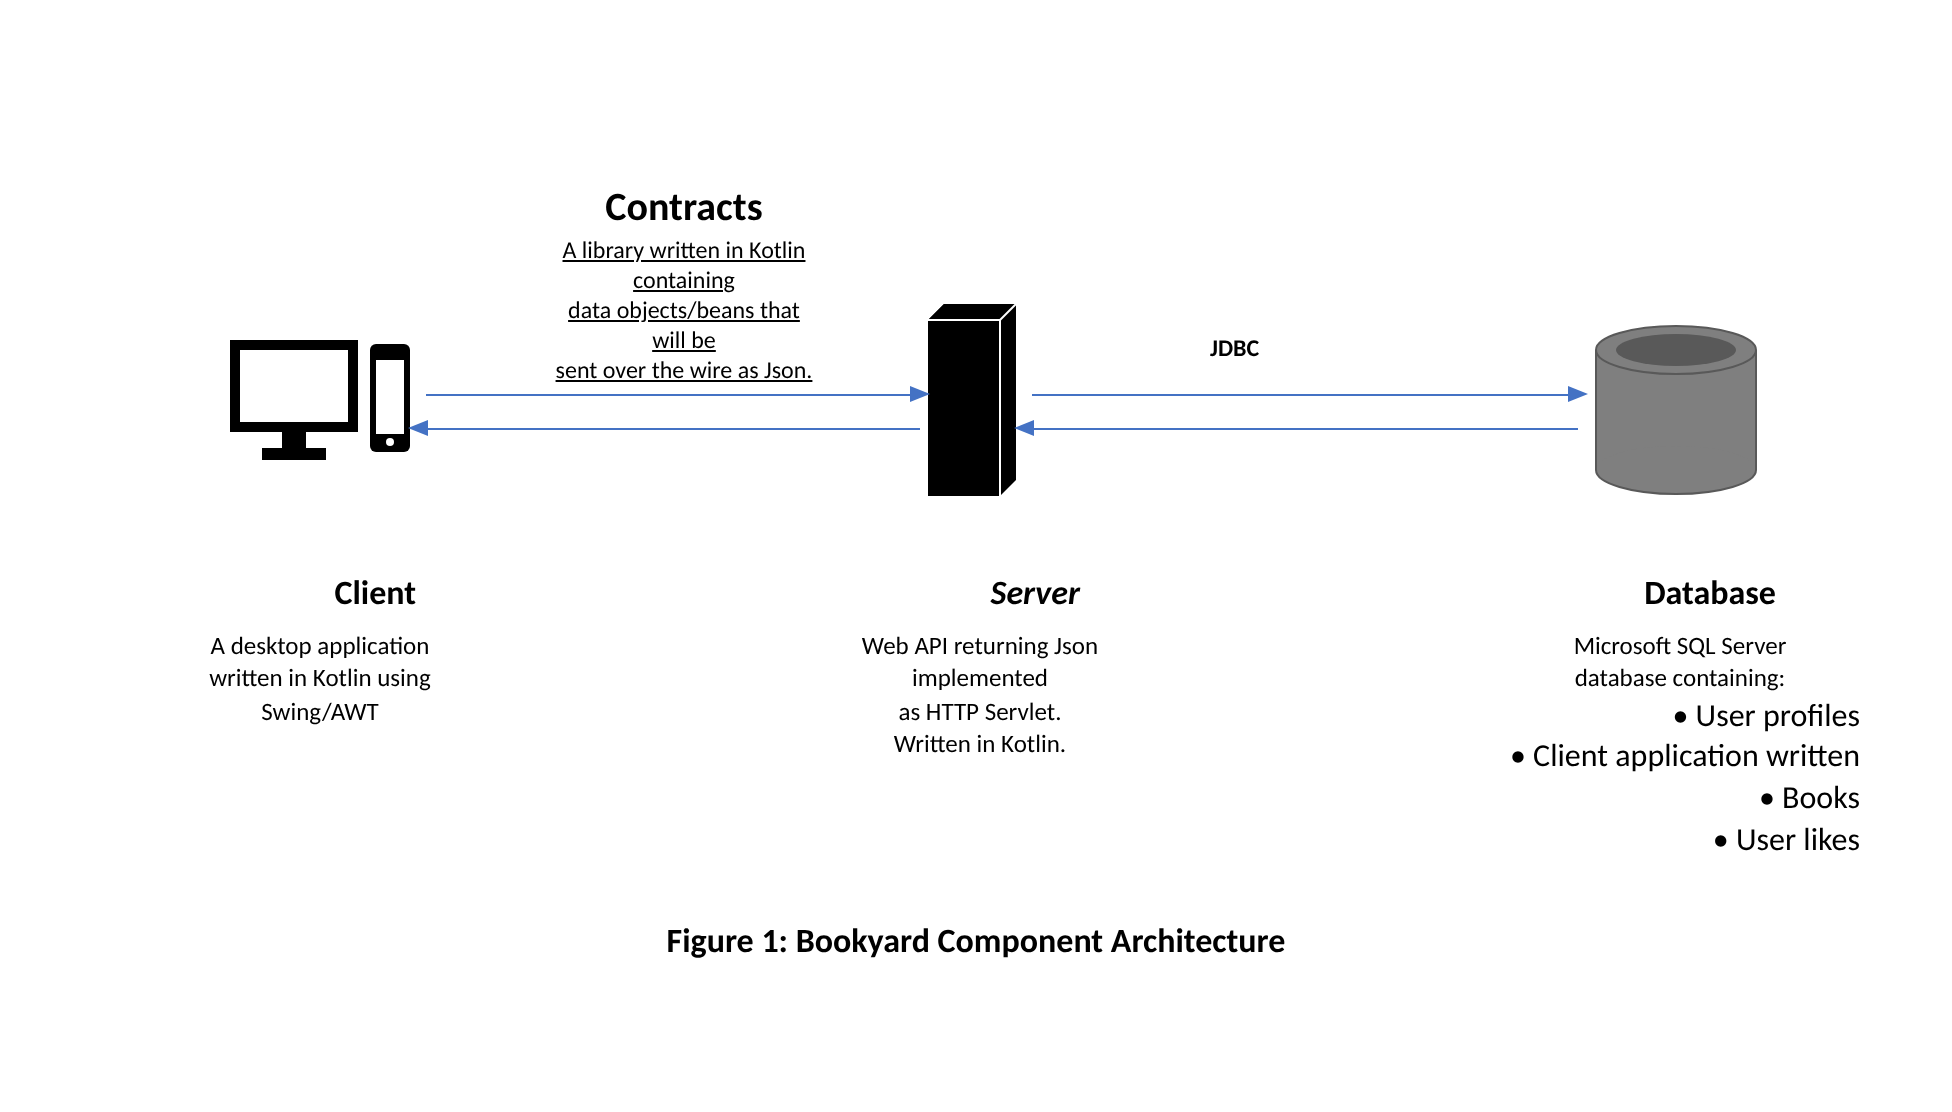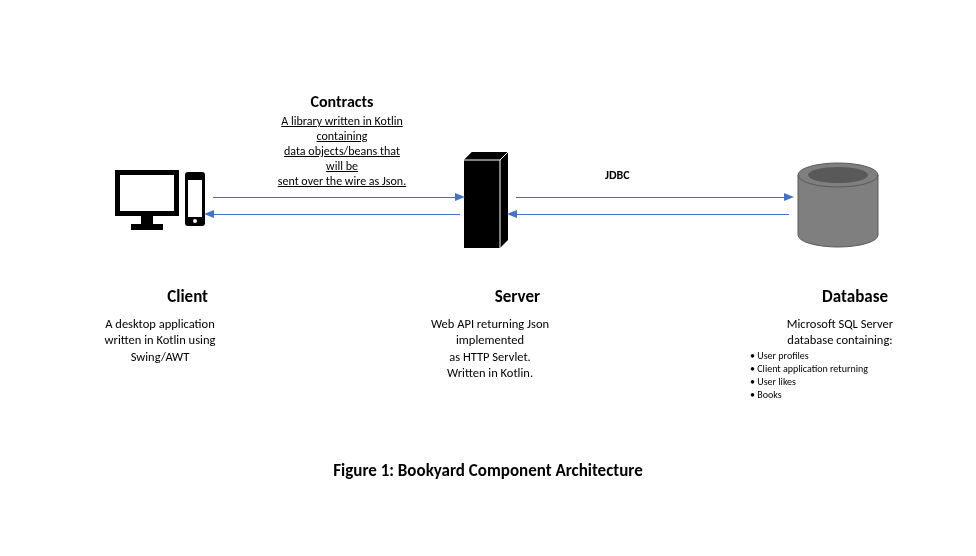--- a/index.html
+++ b/index.html
@@ -12,21 +12,21 @@
     }
     .contracts-section {
       position: absolute;
       left: 242px;
       top: 92px;
       width: 200px;
       text-align: center;
     }
     .contracts-title {
       font-weight: bold;
-      font-size: 16px;
+      font-size: 20px;
       margin-bottom: 3px;
     }
     .contracts-desc {
       font-size: 12px;
       line-height: 1.25;
       text-decoration: underline;
     }
     .jdbc-label {
       position: absolute;
       left: 605px;
@@ -75,22 +75,22 @@
       text-align: right;
     }
     .col-desc {
       position: absolute;
       font-size: 12.5px;
       text-align: center;
       line-height: 1.3;
     }
     .db-list {
       list-style: none;
-      font-size: 10px;
-      text-align: left;
+      font-size: 16px;
+      text-align: right;
     }
     .db-list li::before {
       content: "• ";
     }
     .figure-caption {
       position: absolute;
       left: 0;
       right: 0;
       top: 460px;
       text-align: center;
@@ -153,40 +153,40 @@
 <div class="arrow-head-right" style="left:455px; top:193px;"></div>
 <div class="arrow-line" style="left:213px; top:214px; width:247px;"></div>
 <div class="arrow-head-left" style="left:204px; top:210px;"></div>
 
 <div class="arrow-line" style="left:516px; top:197px; width:273px;"></div>
 <div class="arrow-head-right" style="left:784px; top:193px;"></div>
 <div class="arrow-line" style="left:516px; top:214px; width:273px;"></div>
 <div class="arrow-head-left" style="left:507px; top:210px;"></div>
 
 <div class="col-label" style="left:108px; top:286px; width:100px;">Client</div>
-<div class="col-label" style="left:440px; top:286px; width:100px;">Server</div>
+<div class="col-label" style="left:440px; top:286px; width:100px;font-style:italic;">Server</div>
 <div class="col-label" style="left:788px; top:286px; width:100px;">Database</div>
 
 <div class="col-desc" style="left:90px; top:316px; width:140px;">
   <span>A desktop application</span><br>
   <span>written in Kotlin using</span><br>
   <span>Swing/AWT</span>
 </div>
 
 <div class="col-desc" style="left:415px; top:316px; width:150px;">
   <span>Web API returning Json</span><br>
   <span>implemented</span><br>
   <span>as HTTP Servlet.</span><br>
   <span>Written in Kotlin.</span>
 </div>
 
 <div class="col-desc" style="left:750px; top:316px; width:180px;">
   <span>Microsoft SQL Server</span><br>
   <span>database containing:</span>
   <ul class="db-list">
     <li>User profiles</li>
-    <li>Client application returning</li>
+    <li>Client application written</li>
+    <li>Books</li>
     <li>User likes</li>
-    <li>Books</li>
   </ul>
 </div>
 
 <div class="figure-caption">Figure 1: Bookyard Component Architecture</div>
 
 </body></html>

